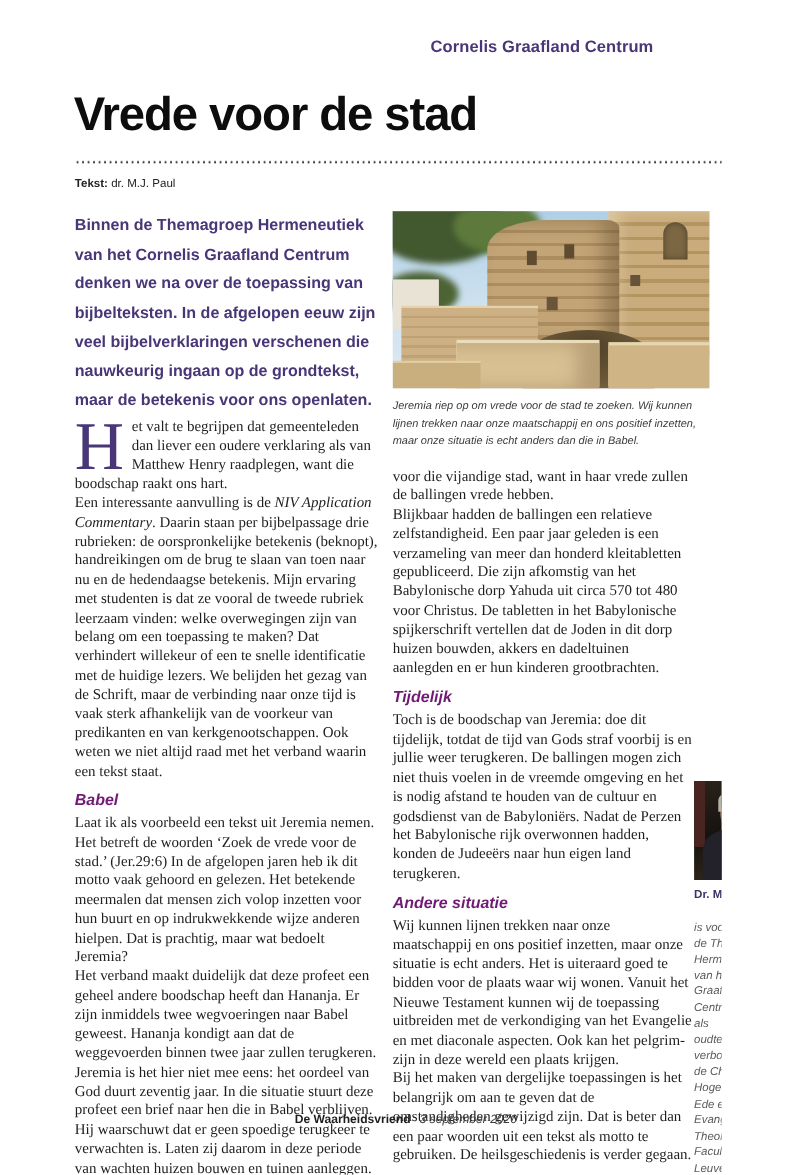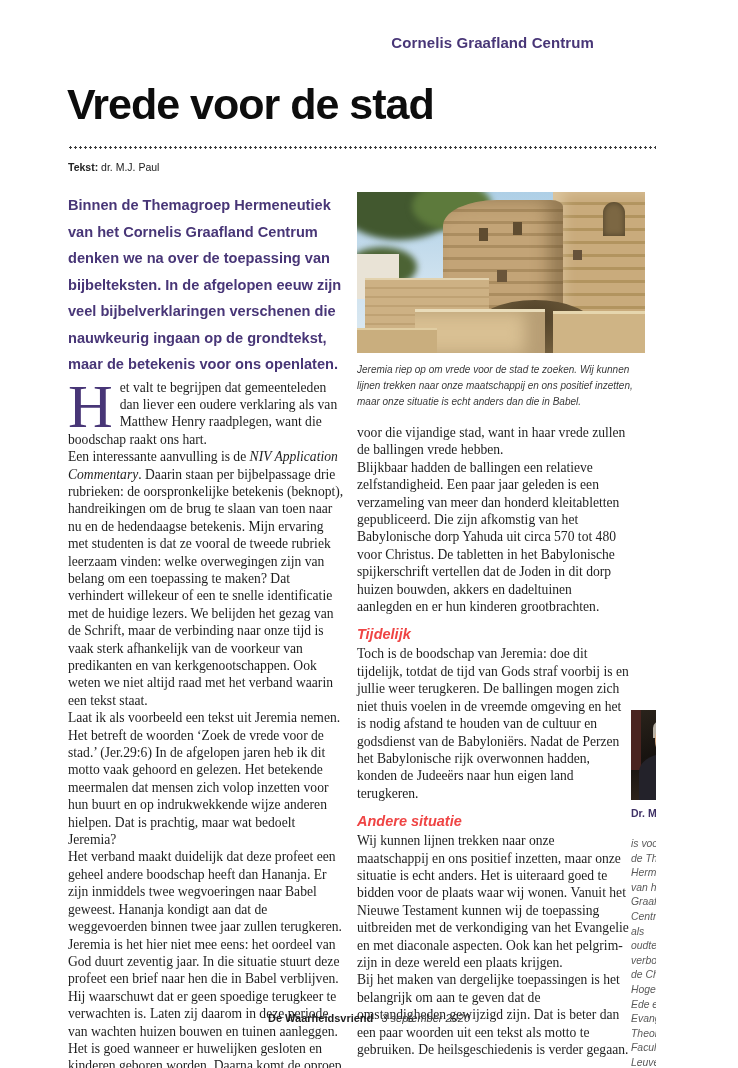--- a/index.html
+++ b/index.html
@@ -39,21 +39,21 @@
   .bodytext p {
     font-family:"Liberation Serif", serif; font-size:13.6px; line-height:17.4px;
     color:#1e1e1e; margin:0; text-align:left;
   }
   .bodytext .em { font-style:italic; }
   .dropcap {
     float:left; color:#483677; font-family:"Liberation Serif", serif;
     font-size:62px; line-height:50px; padding:2px 7px 0 0; font-weight:400;
   }
   .subhead {
-    font-size:14.5px; font-weight:bold; font-style:italic; color:#ef4444;
+    font-size:14.5px; font-weight:bold; font-style:italic; color:#701a75;
     margin:11px 0 3px 0; font-family:"Liberation Sans", sans-serif;
   }
   
   .photo { position:relative; width:288px; height:161px; overflow:hidden;
     background:linear-gradient(180deg,#aecfe6 0%,#cfe2ef 55%,#ddeaf2 100%); }
   .ph { position:absolute; }
   .ph-foliage1 { left:-18px; top:-22px; width:120px; height:70px; background:#42582f; border-radius:50%; filter:blur(3px); }
   .ph-foliage2 { left:55px; top:-10px; width:80px; height:48px; background:#5d7a3c; border-radius:50%; filter:blur(3px); }
   .ph-foliage3 { left:-10px; top:55px; width:70px; height:40px; background:#4c6334; border-radius:50%; filter:blur(3px); }
   .ph-building { left:0px; top:62px; width:42px; height:45px; background:#e9e3d6; }
@@ -120,20 +120,21 @@
   <div class="byline">
     <b>Tekst:</b>
     <span>dr. M.J. Paul</span>
   </div>
 
   <div class="col-left">
     <div class="intro">Binnen de Themagroep Hermeneutiek van het Cornelis Graafland Centrum denken we na over de toepassing van bijbelteksten. In de afgelopen eeuw zijn veel bijbelverklaringen verschenen die nauwkeurig ingaan op de grondtekst, maar de betekenis voor ons openlaten.</div>
     <div class="bodytext">
       <p><span class="dropcap">H</span><span>et valt te begrijpen dat gemeenteleden dan liever een oudere verklaring als van Matthew Henry raadplegen, want die boodschap raakt ons hart.</span></p>
       <p><span>Een interessante aanvulling is de </span><span class="em">NIV Application Commentary</span><span>. Daarin staan per bijbelpassage drie rubrieken: de oorspronkelijke betekenis (beknopt), handreikingen om de brug te slaan van toen naar nu en de hedendaagse betekenis. Mijn ervaring met studenten is dat ze vooral de tweede rubriek leerzaam vinden: welke overwegingen zijn van belang om een toepassing te maken? Dat verhindert willekeur of een te snelle identificatie met de huidige lezers. We belijden het gezag van de Schrift, maar de verbinding naar onze tijd is vaak sterk afhankelijk van de voorkeur van predikanten en van kerkgenootschappen. Ook weten we niet altijd raad met het verband waarin een tekst staat.</span></p>
+      <h3 class="subhead">Babel</h3>
       <p>Laat ik als voorbeeld een tekst uit Jeremia nemen. Het betreft de woorden ‘Zoek de vrede voor de stad.’ (Jer.29:6) In de afgelopen jaren heb ik dit motto vaak gehoord en gelezen. Het betekende meermalen dat mensen zich volop inzetten voor hun buurt en op indrukwekkende wijze anderen hielpen. Dat is prachtig, maar wat bedoelt Jeremia?</p>
       <p>Het verband maakt duidelijk dat deze profeet een geheel andere boodschap heeft dan Hananja. Er zijn inmiddels twee wegvoeringen naar Babel geweest. Hananja kondigt aan dat de weggevoerden binnen twee jaar zullen terugkeren.</p>
       <p>Jeremia is het hier niet mee eens: het oordeel van God duurt zeventig jaar. In die situatie stuurt deze profeet een brief naar hen die in Babel verblijven. Hij waarschuwt dat er geen spoedige terugkeer te verwachten is. Laten zij daarom in deze periode van wachten huizen bouwen en tuinen aanleggen. Het is goed wanneer er huwelijken gesloten en kinderen geboren worden. Daarna komt de oproep de vrede voor de stad te zoeken. Het is belangrijk te bidden</p>
     </div>
   </div>
 
   <div class="col-mid">
     <div class="photo">
       <div class="ph ph-wall-r"></div>
       <div class="ph ph-niche"></div>

